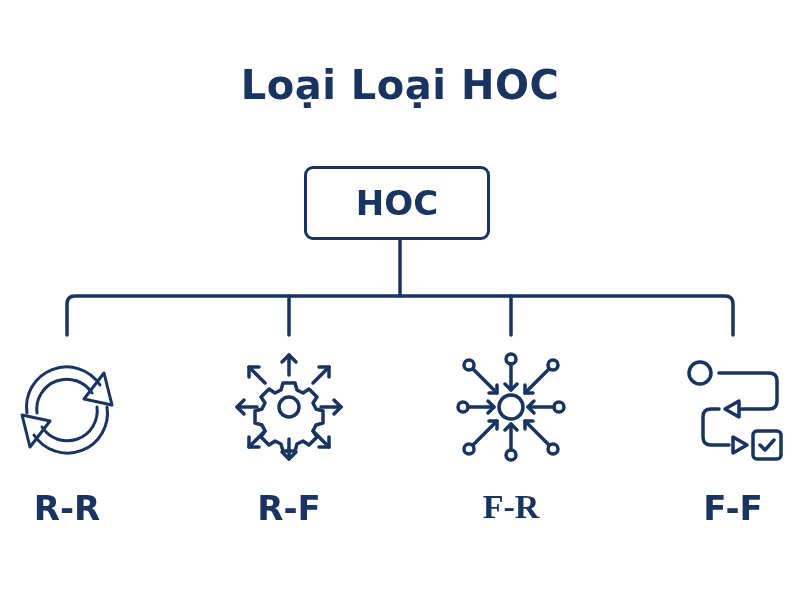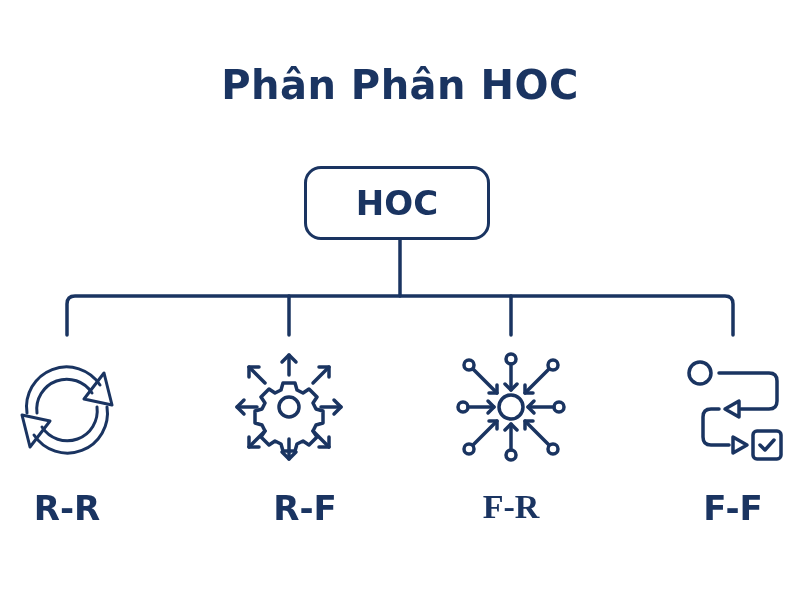--- a/index.html
+++ b/index.html
@@ -6,36 +6,36 @@
   body {
     width: 800px; height: 600px; background: #ffffff; position: relative; overflow: hidden;
     font-family: "DejaVu Sans", sans-serif; color: #1a3461;
   }
   .title {
     position: absolute; left: 0; top: 62px; width: 800px; text-align: center;
     font-size: 40px; font-weight: bold; color: #1a3461; letter-spacing: 0.5px;
   }
   .root-box {
     position: absolute; left: 304px; top: 166px; width: 186px; height: 74px;
-    border: 3px solid #1a3461; border-radius: 17px; box-sizing: border-box;
+    border: 3px solid #1a3461; border-radius: 9px; box-sizing: border-box;
     display: flex; align-items: center; justify-content: center;
     font-size: 34px; font-weight: bold; color: #1a3461;
   }
   svg.connectors { position: absolute; left: 0; top: 0; }
   .leaf { position: absolute; top: 355px; width: 140px; text-align: center; }
   .leaf svg { display: block; margin: 0 auto; }
   .leaf-label {
     position: absolute; top: 488px; width: 140px; text-align: center;
     font-size: 34px; font-weight: bold; color: #1a3461;
   }
 </style>
 </head>
 <body>
 
-<div class="title">Phân Phân HOC</div>
+<div class="title">Loại Loại HOC</div>
 
 <div class="root-box">
   <span>HOC</span>
 </div>
 
 <svg class="connectors" width="800" height="600">
   <g fill="none" stroke="#1a3461" stroke-width="3.5" stroke-linecap="round" stroke-linejoin="round">
     <line x1="400" y1="240" x2="400" y2="296"></line>
     <path d="M67 335 V304 Q67 296 75 296 H725 Q733 296 733 304 V335"></path>
     <line x1="289" y1="296" x2="289" y2="335"></line>
@@ -78,21 +78,21 @@
         <polyline points="20,30 20,20 30,20"></polyline>
       <line x1="84" y1="36" x2="100" y2="20"></line>
         <polyline points="90,20 100,20 100,30"></polyline>
       <line x1="36" y1="84" x2="20" y2="100"></line>
         <polyline points="20,90 20,100 30,100"></polyline>
       <line x1="84" y1="84" x2="100" y2="100"></line>
         <polyline points="90,100 100,100 100,90"></polyline>
     </g>
   </svg>
 </div>
-<div class="leaf-label" style="left:235px;">R-F</div>
+<div class="leaf-label" style="left:219px;">R-F</div>
 
 <div class="leaf" style="left:441px;">
   <svg width="120" height="120" viewBox="0 0 120 120" style="margin-top:-8px;">
     <g fill="none" stroke="#1a3461" stroke-width="3.5" stroke-linecap="round" stroke-linejoin="round">
       <circle cx="60" cy="60" r="12"></circle>
 
       <circle cx="60" cy="12" r="5"></circle>
         <line x1="60" y1="17" x2="60" y2="43"></line>
         <polyline points="54,37 60,43 66,37"></polyline>
 

